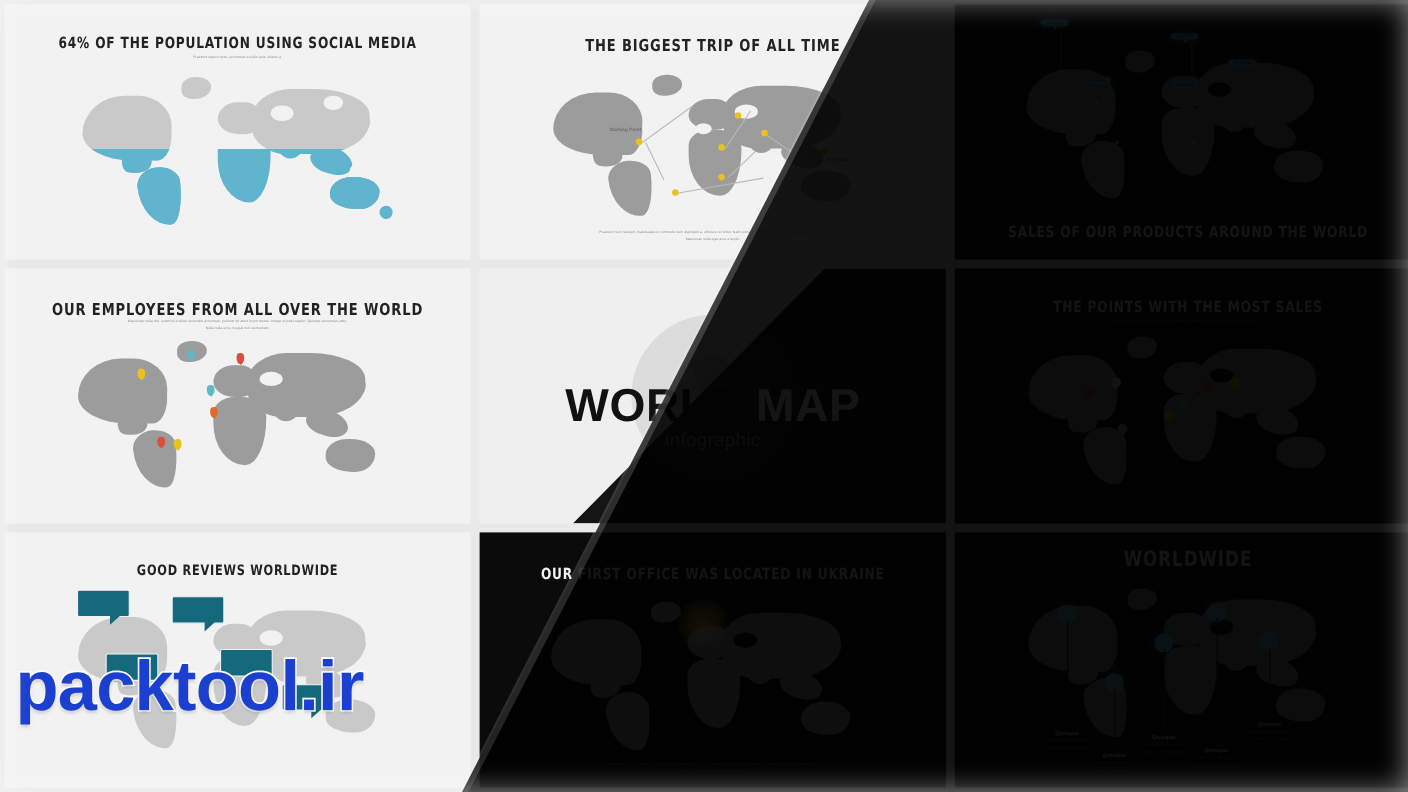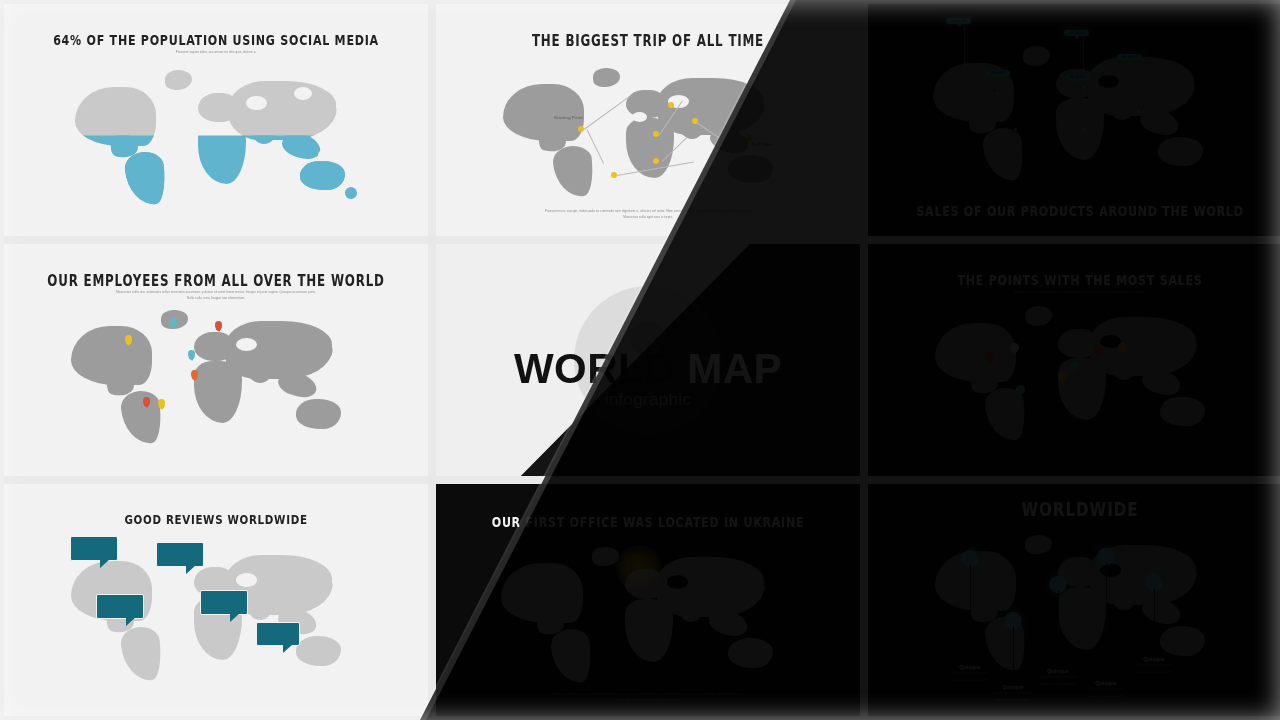--- a/index.html
+++ b/index.html
@@ -512,15 +512,16 @@
           <div class="p">faucibus orci luctus et ultrices.</div>
         </div>
       </div>
     </div>
 
   </div>
 
   <div class="diag-overlay"></div>
   <div class="diag-edge"></div>
 
+  <div class="watermark">packtool.ir</div>
 
   <div class="vig"></div>
 </div>
 
 </body></html>

